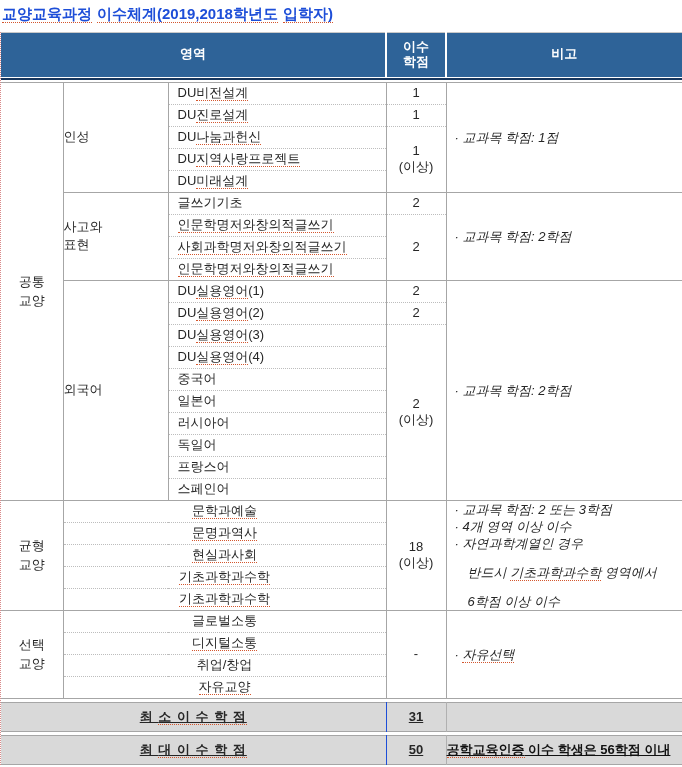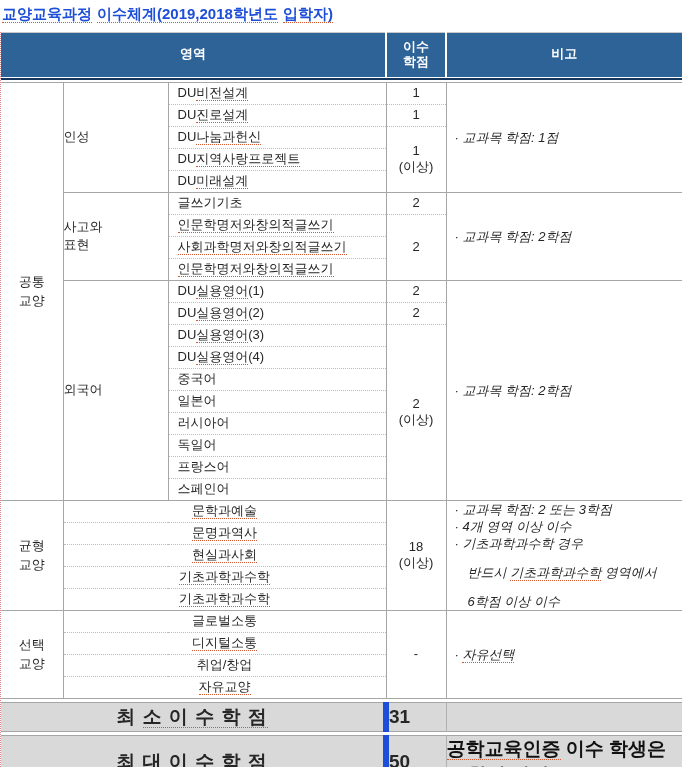--- a/index.html
+++ b/index.html
@@ -35,23 +35,23 @@
   td.crs2{text-align:center;}
   td.vc{text-align:center; white-space:pre-line; line-height:1.2;}
   td.rem{padding-left:8px;font-style:italic;}
   .rl{line-height:17px;}
   .rl.ind{padding-left:13px;margin-top:12px;}
   .sp:not(:empty){border-bottom:1px dotted var(--spell);text-align:right;}
 
   
   .ft{margin-top:3px; border-top:1px solid var(--grid); border-bottom:1px solid var(--grid); border-right:1px solid var(--grid);}
   .ft tr{height:29px;}
-  .ft td{background:var(--footer-bg); font-size:19px; font-weight:bold; vertical-align:middle;}
+  .ft td{background:var(--footer-bg); font-size:13px; font-weight:bold; vertical-align:middle;text-decoration:underline;}
   .ft td.fl{text-align:center; letter-spacing:1px;}
-  .ft td.fv{border-left:6px solid #1d4ed8; border-right:1px solid #B0B0B0;}
+  .ft td.fv{text-align:center; border-left:1px solid #1d4ed8; border-right:1px solid #B0B0B0;}
   .ft td.fr{color:#111;}
 </style>
 </head>
 <body>
 
 <div class="page">
 
   <div class="title"><span class="tw">교양교육과정</span><span class="tw">이수체계(2019,2018학년도</span><span class="tw">입학자)</span></div>
 
   <div class="tablewrap">
@@ -169,21 +169,21 @@
           </tr>
           <tr class="sb">
             <td class="gc" rowspan="5">균형
 교양</td>
             <td class="crs2" colspan="2"><span></span><span class="sp">문학과예술</span><span></span></td>
             <td class="vc" rowspan="5">18
 (이상)</td>
             <td class="rem" rowspan="5">
               <div class="rl"><span>· 교과목 학점: 2 또는 3학점</span><span class="sp"></span><span></span></div>
               <div class="rl"><span>· 4개 영역 이상 이수</span><span class="sp"></span><span></span></div>
-              <div class="rl"><span>· 기초과학과수학 경우</span><span class="sp"></span><span></span></div>
+              <div class="rl"><span>· 자연과학계열인 경우</span><span class="sp"></span><span></span></div>
               <div class="rl ind"><span>반드시 </span><span class="sp">기초과학과수학</span><span> 영역에서</span></div>
               <div class="rl ind"><span>6학점 이상 이수</span><span class="sp"></span><span></span></div>
             </td>
           </tr>
           <tr>
             <td class="crs2" colspan="2"><span></span><span class="sp">문명과역사</span><span></span></td>
           </tr>
           <tr>
             <td class="crs2" colspan="2"><span></span><span class="sp">현실과사회</span><span></span></td>
           </tr>

